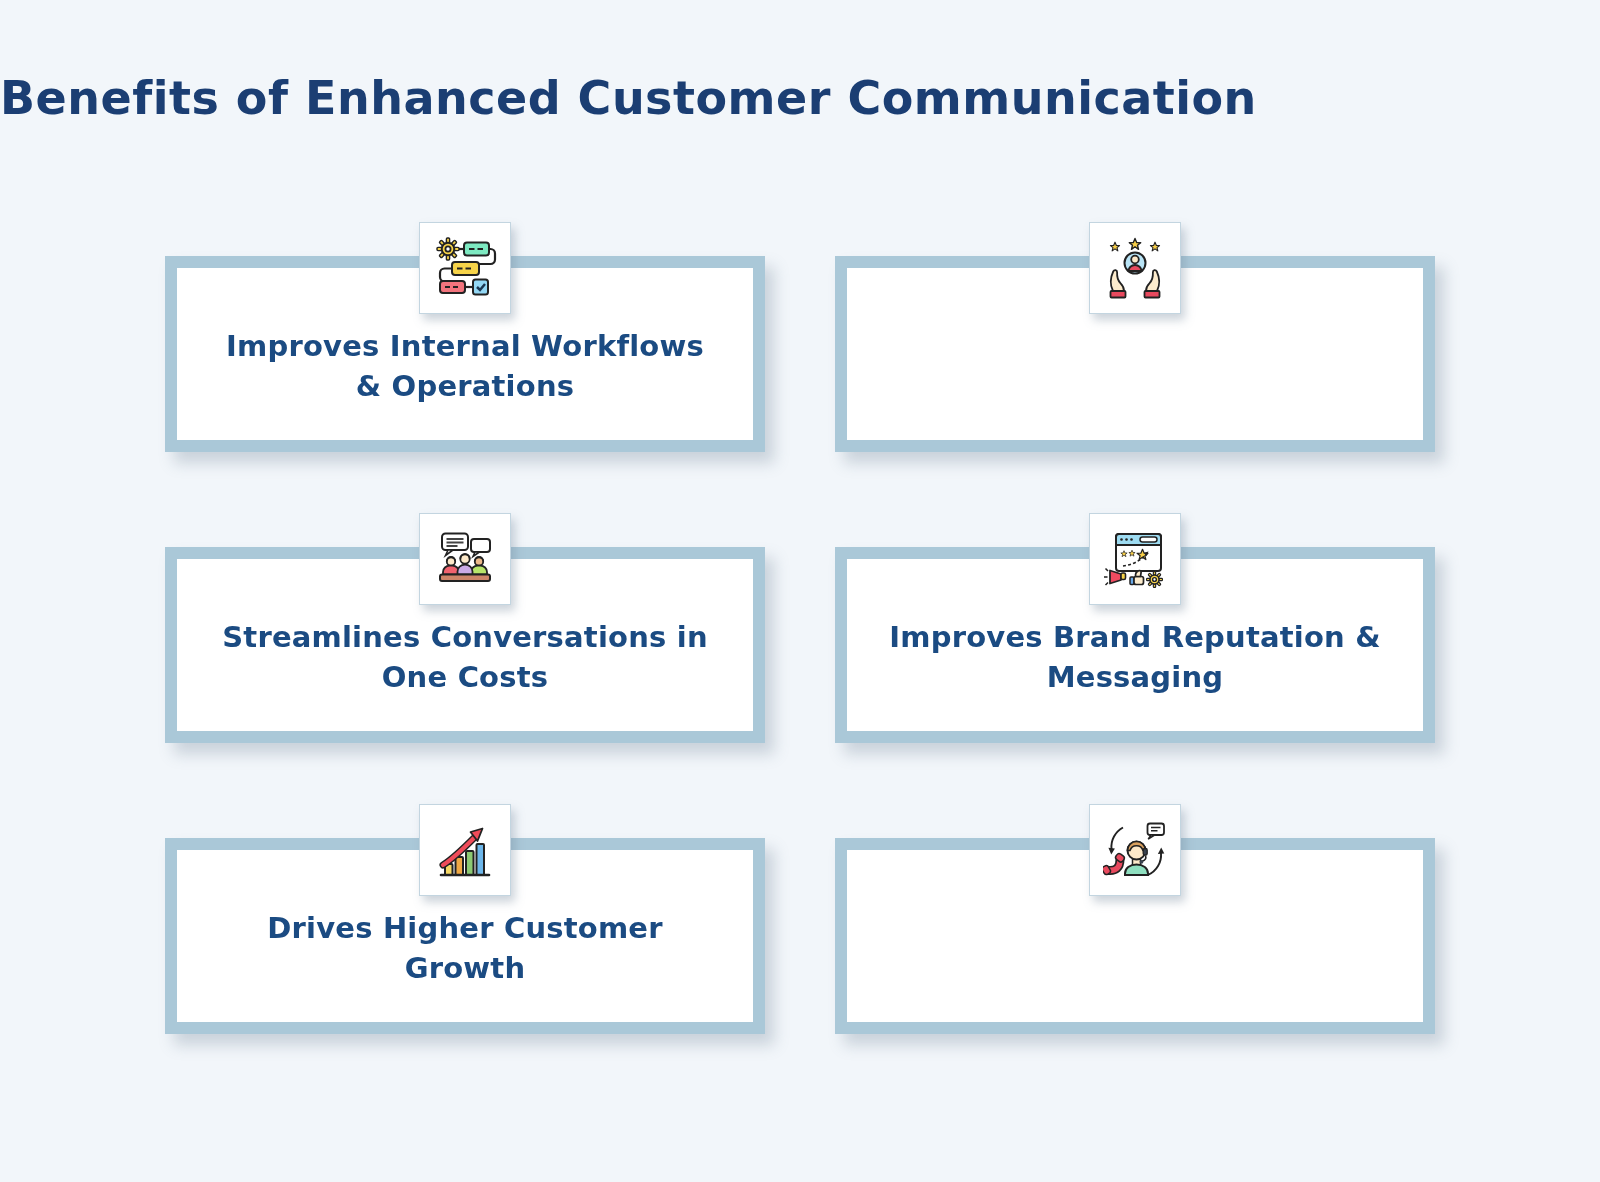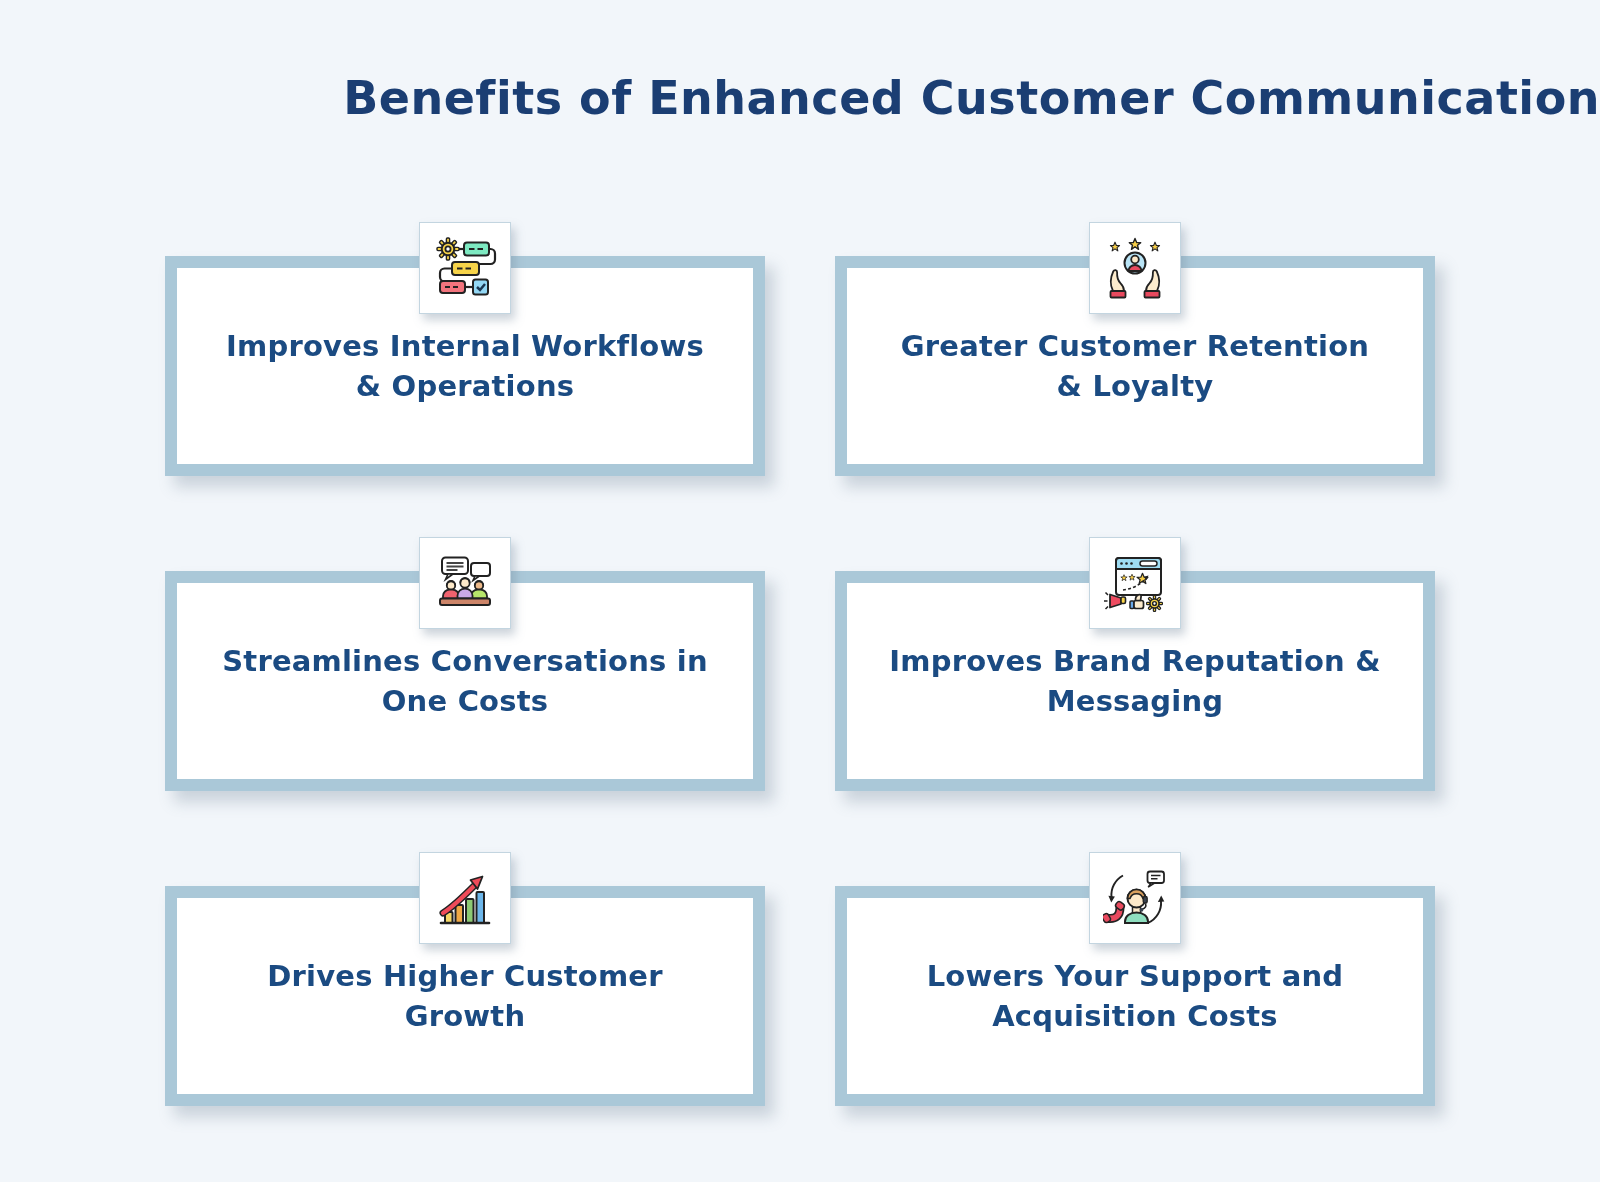--- a/index.html
+++ b/index.html
@@ -4,40 +4,40 @@
 <style>
   html,body{margin:0;padding:0;}
   body{
     width:1600px;height:1182px;
     background:#f2f6fa;
     font-family:"DejaVu Sans","Liberation Sans",sans-serif;
     overflow:hidden;
   }
   .page-title{
     padding-top:72px;
-    text-align:right;
+    text-align:left;
     font-size:46px;
     font-weight:800;
     letter-spacing:0.5px;
     color:#1b3e73;
     line-height:1.15;
   }
   .benefits-grid{
     margin:131px auto 0 auto;
     width:1270px;
     display:grid;
     grid-template-columns:600px 600px;
     column-gap:70px;
     row-gap:95px;
     justify-content:center;
   }
   .card{
     position:relative;
     box-sizing:border-box;
-    width:600px;height:220px;
+    width:600px;height:196px;
     background:#ffffff;
     border:12px solid #aac8d8;
     box-shadow:9px 11px 14px rgba(110,130,150,0.30);
   }
   .icon-box{
     position:absolute;
     top:-46px;left:50%;
     transform:translateX(-50%);
     width:90px;height:90px;
     background:#ffffff;
@@ -115,22 +115,20 @@
         <g>
           <path d="M21,55 L10,55 C7.2,49.5 7.2,42 10.2,35.5 C11.3,33.2 14.2,33.8 14.1,36.3 C13.9,40.5 14.6,44.3 17.4,47.1 C19.5,49.2 21,50.8 21,55 Z" fill="#fdeccd" stroke="#222" stroke-width="1.8" stroke-linejoin="round"></path>
           <rect x="7.5" y="55" width="15" height="6.5" rx="1" fill="#e8495e" stroke="#222" stroke-width="1.8"></rect>
         </g>
         <g transform="translate(64,0) scale(-1,1)">
           <path d="M21,55 L10,55 C7.2,49.5 7.2,42 10.2,35.5 C11.3,33.2 14.2,33.8 14.1,36.3 C13.9,40.5 14.6,44.3 17.4,47.1 C19.5,49.2 21,50.8 21,55 Z" fill="#fdeccd" stroke="#222" stroke-width="1.8" stroke-linejoin="round"></path>
           <rect x="7.5" y="55" width="15" height="6.5" rx="1" fill="#e8495e" stroke="#222" stroke-width="1.8"></rect>
         </g>
       </svg>
     </div>
-    <div class="card-label">Greater Customer Retention
-&amp; Loyalty</div>
   </div>
 
   <div class="card">
     <div class="icon-box">
       <svg viewBox="0 0 64 64">
         <rect x="38" y="12" width="19" height="13" rx="3" fill="#fff" stroke="#222" stroke-width="2"></rect>
         <path d="M42,25 l-2,4.5 l6.5,-4.5 z" fill="#fff" stroke="#222" stroke-width="1.6"></path>
         <rect x="9" y="6.5" width="26" height="16.5" rx="3.5" fill="#fff" stroke="#222" stroke-width="2"></rect>
         <path d="M13.5,12 h17 M13.5,15.5 h17 M13.5,19 h11" stroke="#444" stroke-width="1.8"></path>
         <path d="M15,23 l-2.5,5.5 l7.5,-5.5 z" fill="#fff" stroke="#222" stroke-width="1.6"></path>
@@ -230,17 +228,15 @@
         <path d="M42.5,37.5 q1.5,4.5 -3.5,5.8" fill="none" stroke="#222" stroke-width="1.6"></path>
         <circle cx="38.5" cy="43.8" r="1.9" fill="#39424e"></circle>
         <g transform="translate(12,48) rotate(-42)">
           <path d="M-8.5,-2 Q0,8 8.5,-2" fill="none" stroke="#222" stroke-width="9" stroke-linecap="round"></path>
           <path d="M-8.5,-2 Q0,8 8.5,-2" fill="none" stroke="#e8495e" stroke-width="5.6" stroke-linecap="round"></path>
           <rect x="-12.5" y="-7" width="6.8" height="8.5" rx="2.8" fill="#e8495e" stroke="#222" stroke-width="1.5" transform="rotate(12 -9 -3)"></rect>
           <rect x="5.7" y="-7" width="6.8" height="8.5" rx="2.8" fill="#e8495e" stroke="#222" stroke-width="1.5" transform="rotate(-12 9 -3)"></rect>
         </g>
       </svg>
     </div>
-    <div class="card-label">Lowers Your Support and
-Acquisition Costs</div>
   </div>
 
 </div>
 
 </body></html>

